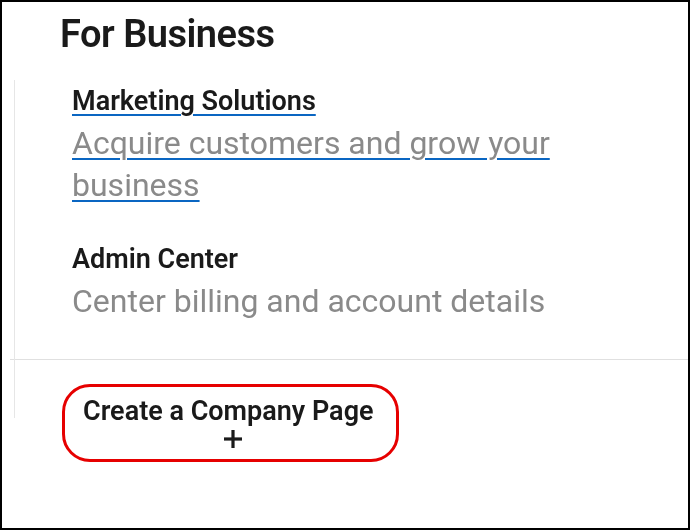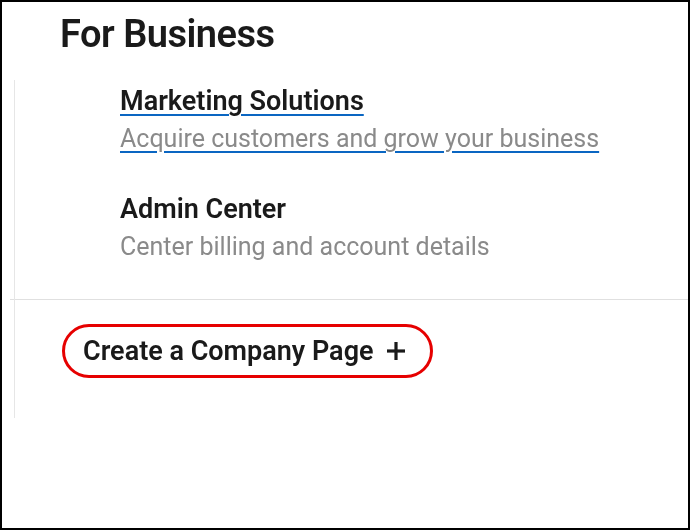--- a/index.html
+++ b/index.html
@@ -23,30 +23,29 @@
       letter-spacing: -0.5px;
       margin-left: 40px;
     }
     .list {
       margin-top: 28px;
       padding-left: 70px;
       padding-right: 20px;
     }
     .item {
       margin-bottom: 36px;
-      margin-left: 48px;
     }
     .item-title {
       font-size: 27px;
       font-weight: 600;
       color: #1a1a1a;
       line-height: 1.3;
     }
     .item-desc {
-      font-size: 25px;
+      font-size: 32px;
       color: #8a8a8a;
       margin-top: 4px;
       line-height: 1.3;
     }
     .item.linked .item-title {
       text-decoration: underline;
       text-decoration-color: #0a66c2;
       text-underline-offset: 4px;
       text-decoration-thickness: 2px;
     }
@@ -67,20 +66,21 @@
       padding: 24px 0 0 60px;
     }
     .create-btn {
       display: inline-flex;
       align-items: center;
       border: 3px solid #e60000;
       border-radius: 28px;
       padding: 8px 22px 8px 18px;
       cursor: pointer;
       background: transparent;
+      flex-direction: column;
     }
     .create-btn-text {
       font-size: 27px;
       font-weight: 600;
       color: #1a1a1a;
     }
     .plus-icon {
       margin-left: 10px;
       display: inline-flex;
       align-items: center;

